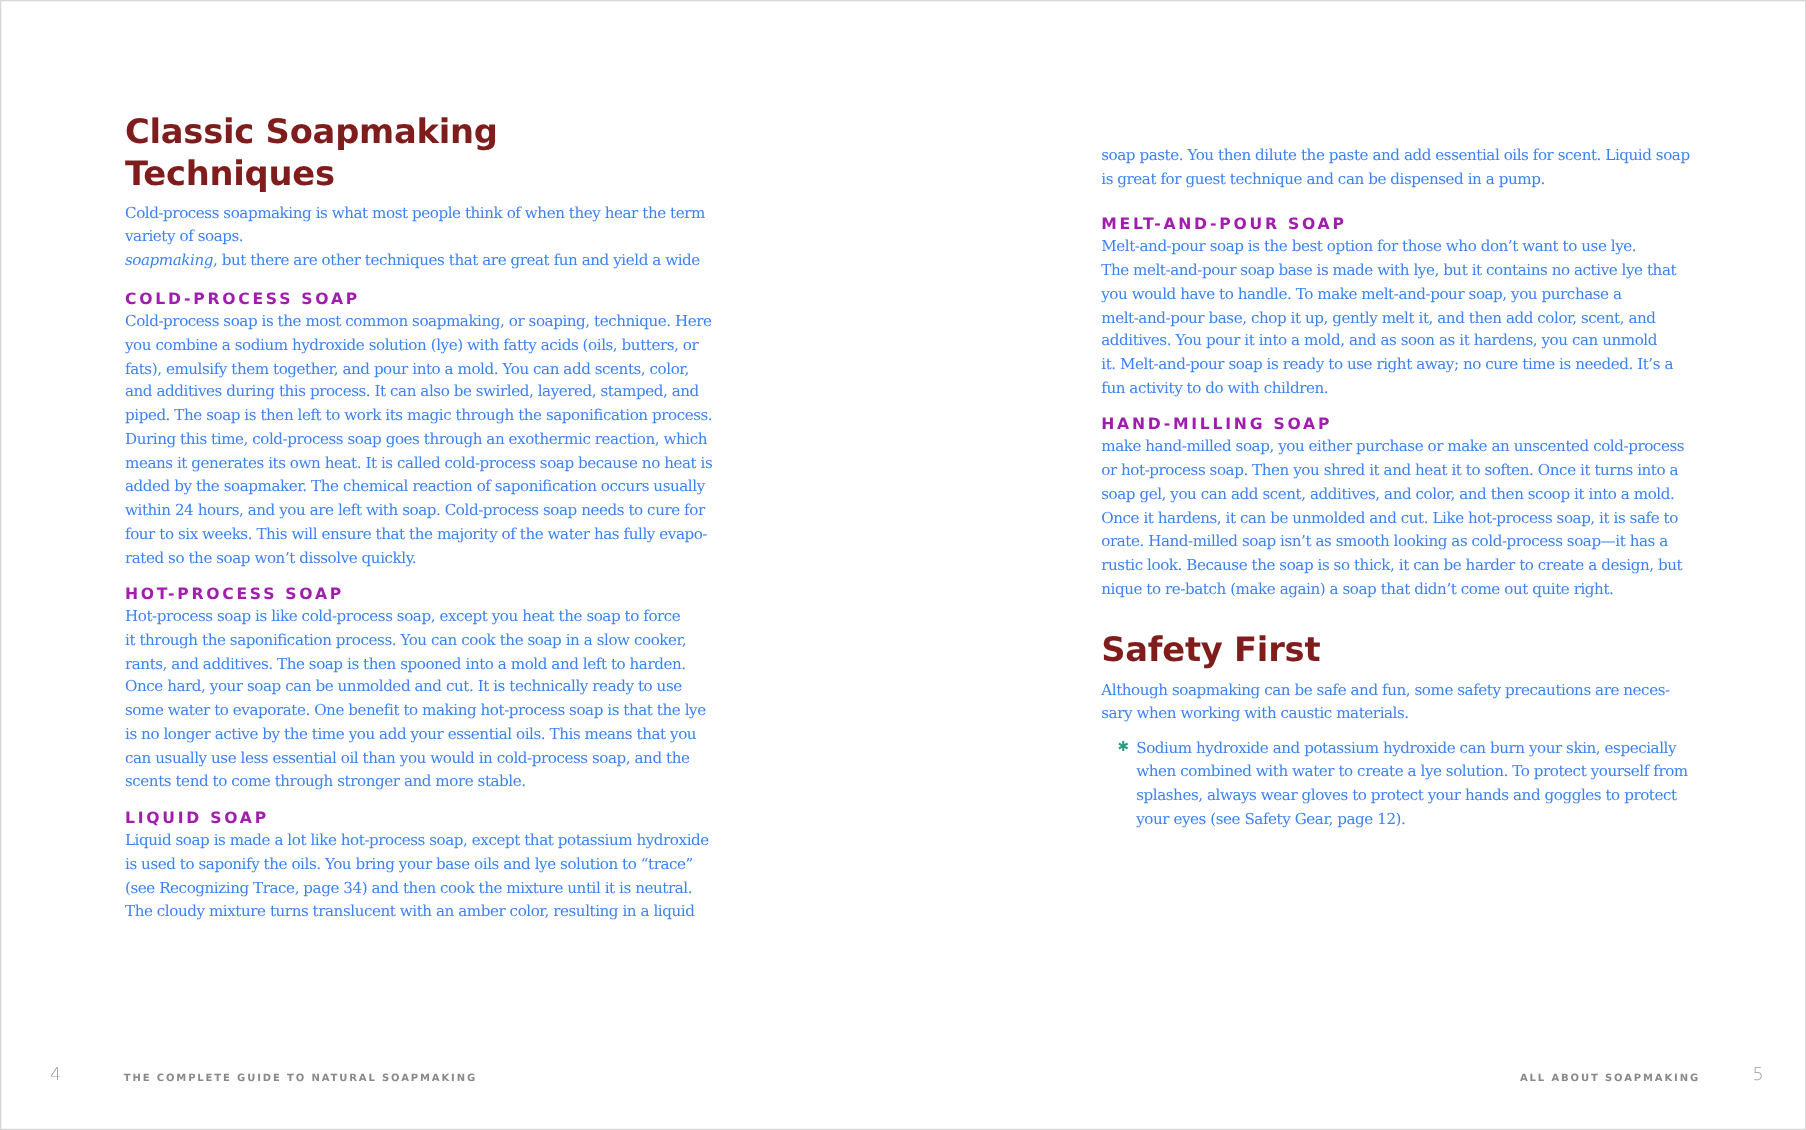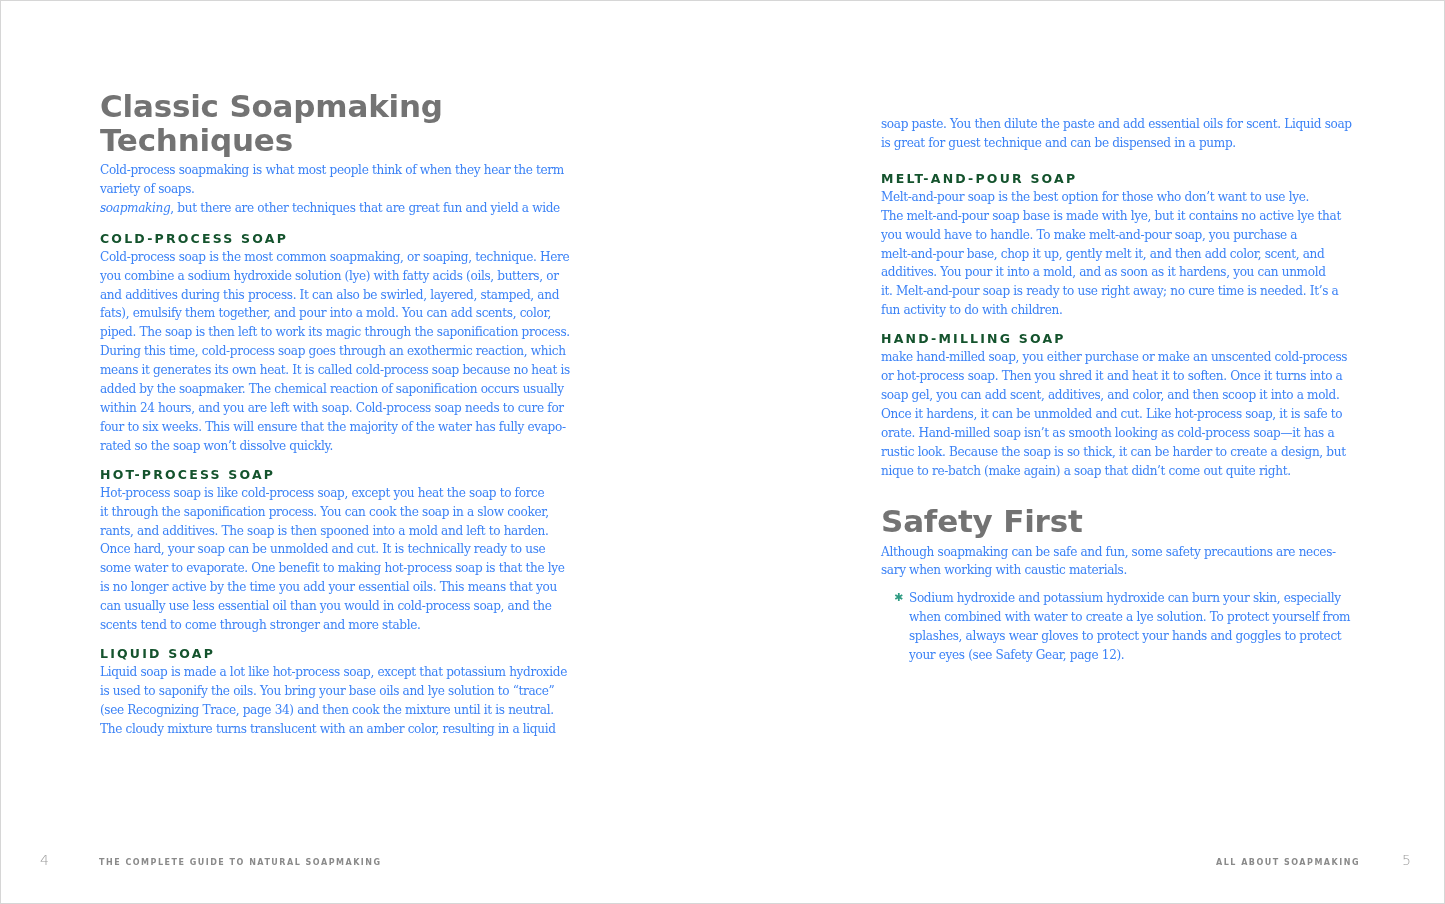--- a/index.html
+++ b/index.html
@@ -6,32 +6,32 @@
     body { width: 1445px; height: 904px; position: relative; overflow: hidden; }
     .spread {
       position: absolute; left: 0; top: 0; width: 1443px; height: 902px;
       border: 1px solid #d6d6d6; background: #ffffff;
     }
     .col { position: absolute; width: 466px; }
     .col-left { left: 99px; top: 88px; }
     .col-right { left: 880px; top: 114px; }
     .h1 {
       font-family: "DejaVu Sans", sans-serif; font-weight: bold;
-      color: #737373; font-size: 31px; letter-spacing: -0.2px;
+      color: #7f1d1d; font-size: 27px; letter-spacing: -0.2px;
       margin: 0; line-height: 34px;
     }
     .p {
       font-family: "DejaVu Serif", serif; color: #3b82f6;
       font-size: 12.1px; line-height: 18.9px; margin: 0;
       letter-spacing: -0.35px; text-align: left; white-space: nowrap;
     }
     .p span.line { display: block; }
     .h2 {
       font-family: "DejaVu Sans", sans-serif; font-weight: bold;
-      color: #14532d; font-size: 12.5px; letter-spacing: 2.2px;
+      color: #a21caf; font-size: 12.5px; letter-spacing: 2.2px;
       margin: 0; line-height: 18px;
     }
     .gap-intro { height: 12px; }
     .gap-section { height: 10px; }
     .bullet { display: flex; margin-left: 13px; }
     .bullet-mark {
       color: #2e9b82; font-family: "DejaVu Sans", sans-serif; font-size: 11px;
       width: 15px; line-height: 18.9px; flex: none; font-weight: bold;
     }
     .footer-num {
@@ -55,22 +55,22 @@
       <span class="line">Cold-process soapmaking is what most people think of when they hear the term</span>
       <span class="line">variety of soaps.</span>
       <span class="line"><em>soapmaking</em><span>, but there are other techniques that are great fun and yield a wide</span></span>
     </div>
     <div class="gap-intro"></div>
 
     <h2 class="h2">COLD-PROCESS SOAP</h2>
     <div class="p">
       <span class="line">Cold-process soap is the most common soapmaking, or soaping, technique. Here</span>
       <span class="line">you combine a sodium hydroxide solution (lye) with fatty acids (oils, butters, or</span>
+      <span class="line">fats), emulsify them together, and pour into a mold. You can add scents, color,</span>
       <span class="line">and additives during this process. It can also be swirled, layered, stamped, and</span>
-      <span class="line">fats), emulsify them together, and pour into a mold. You can add scents, color,</span>
       <span class="line">piped. The soap is then left to work its magic through the saponification process.</span>
       <span class="line">During this time, cold-process soap goes through an exothermic reaction, which</span>
       <span class="line">means it generates its own heat. It is called cold-process soap because no heat is</span>
       <span class="line">added by the soapmaker. The chemical reaction of saponification occurs usually</span>
       <span class="line">within 24 hours, and you are left with soap. Cold-process soap needs to cure for</span>
       <span class="line">four to six weeks. This will ensure that the majority of the water has fully evapo-</span>
       <span class="line">rated so the soap won’t dissolve quickly.</span>
     </div>
     <div class="gap-section"></div>
 

